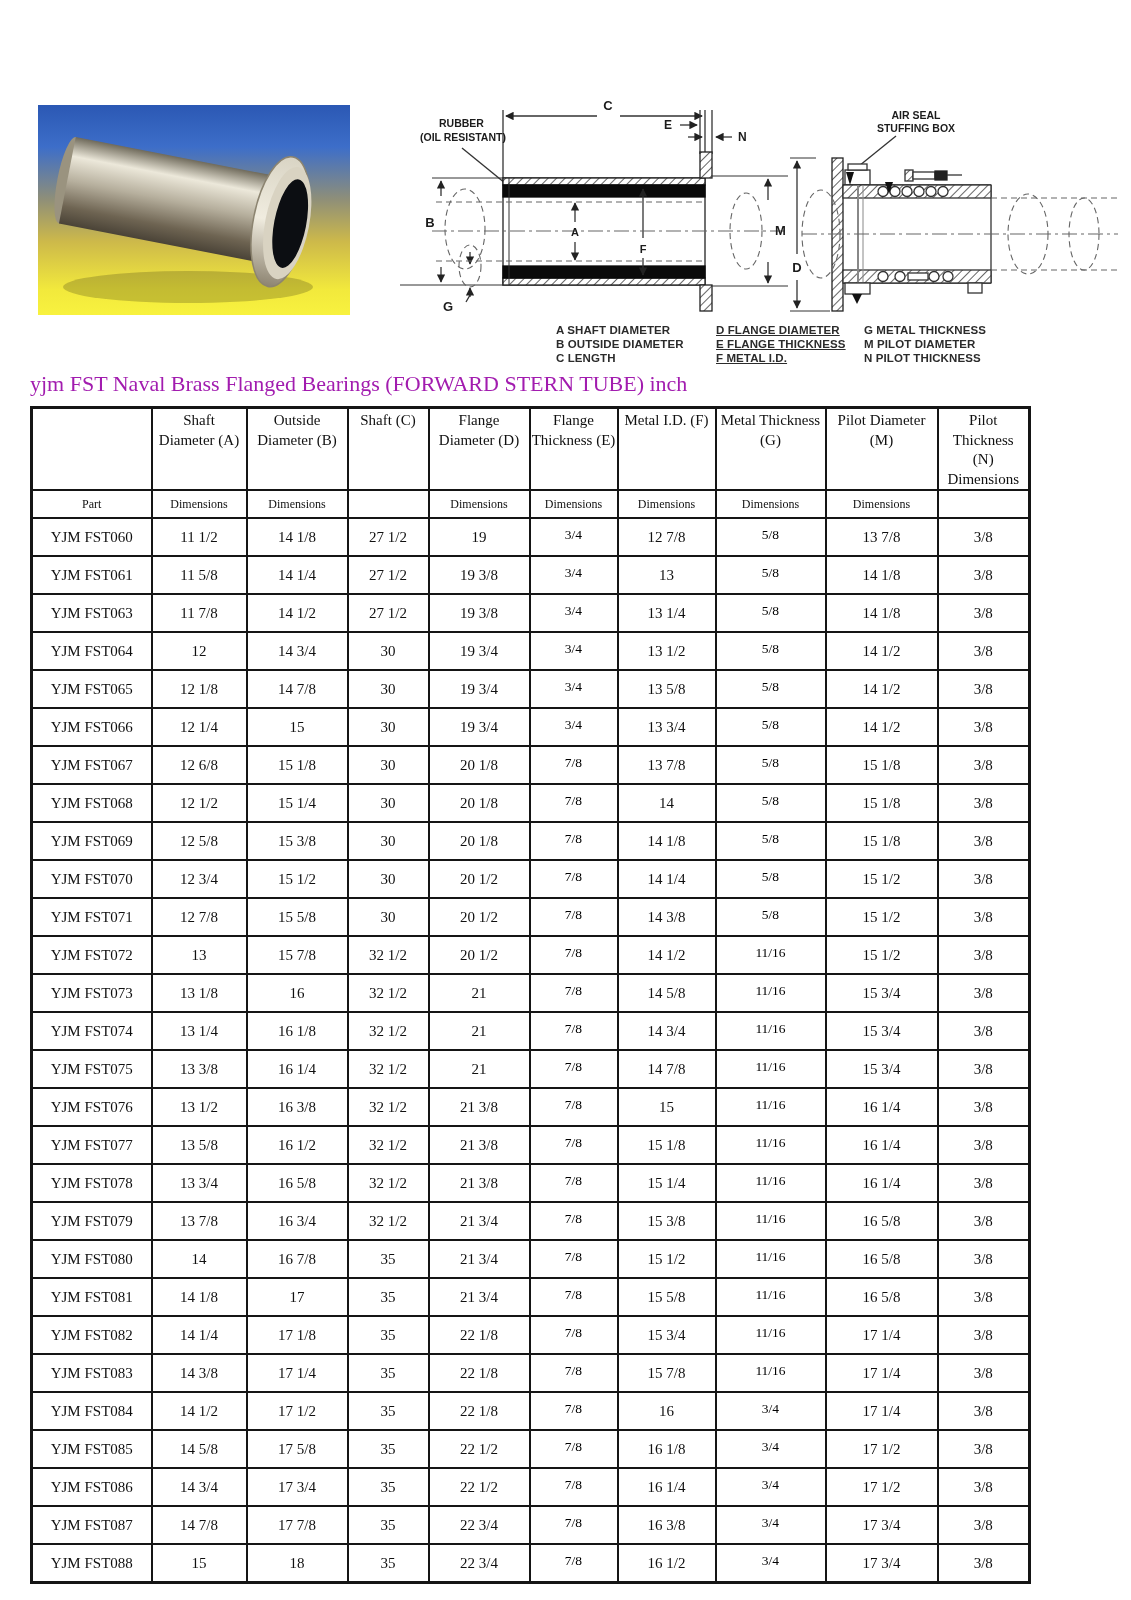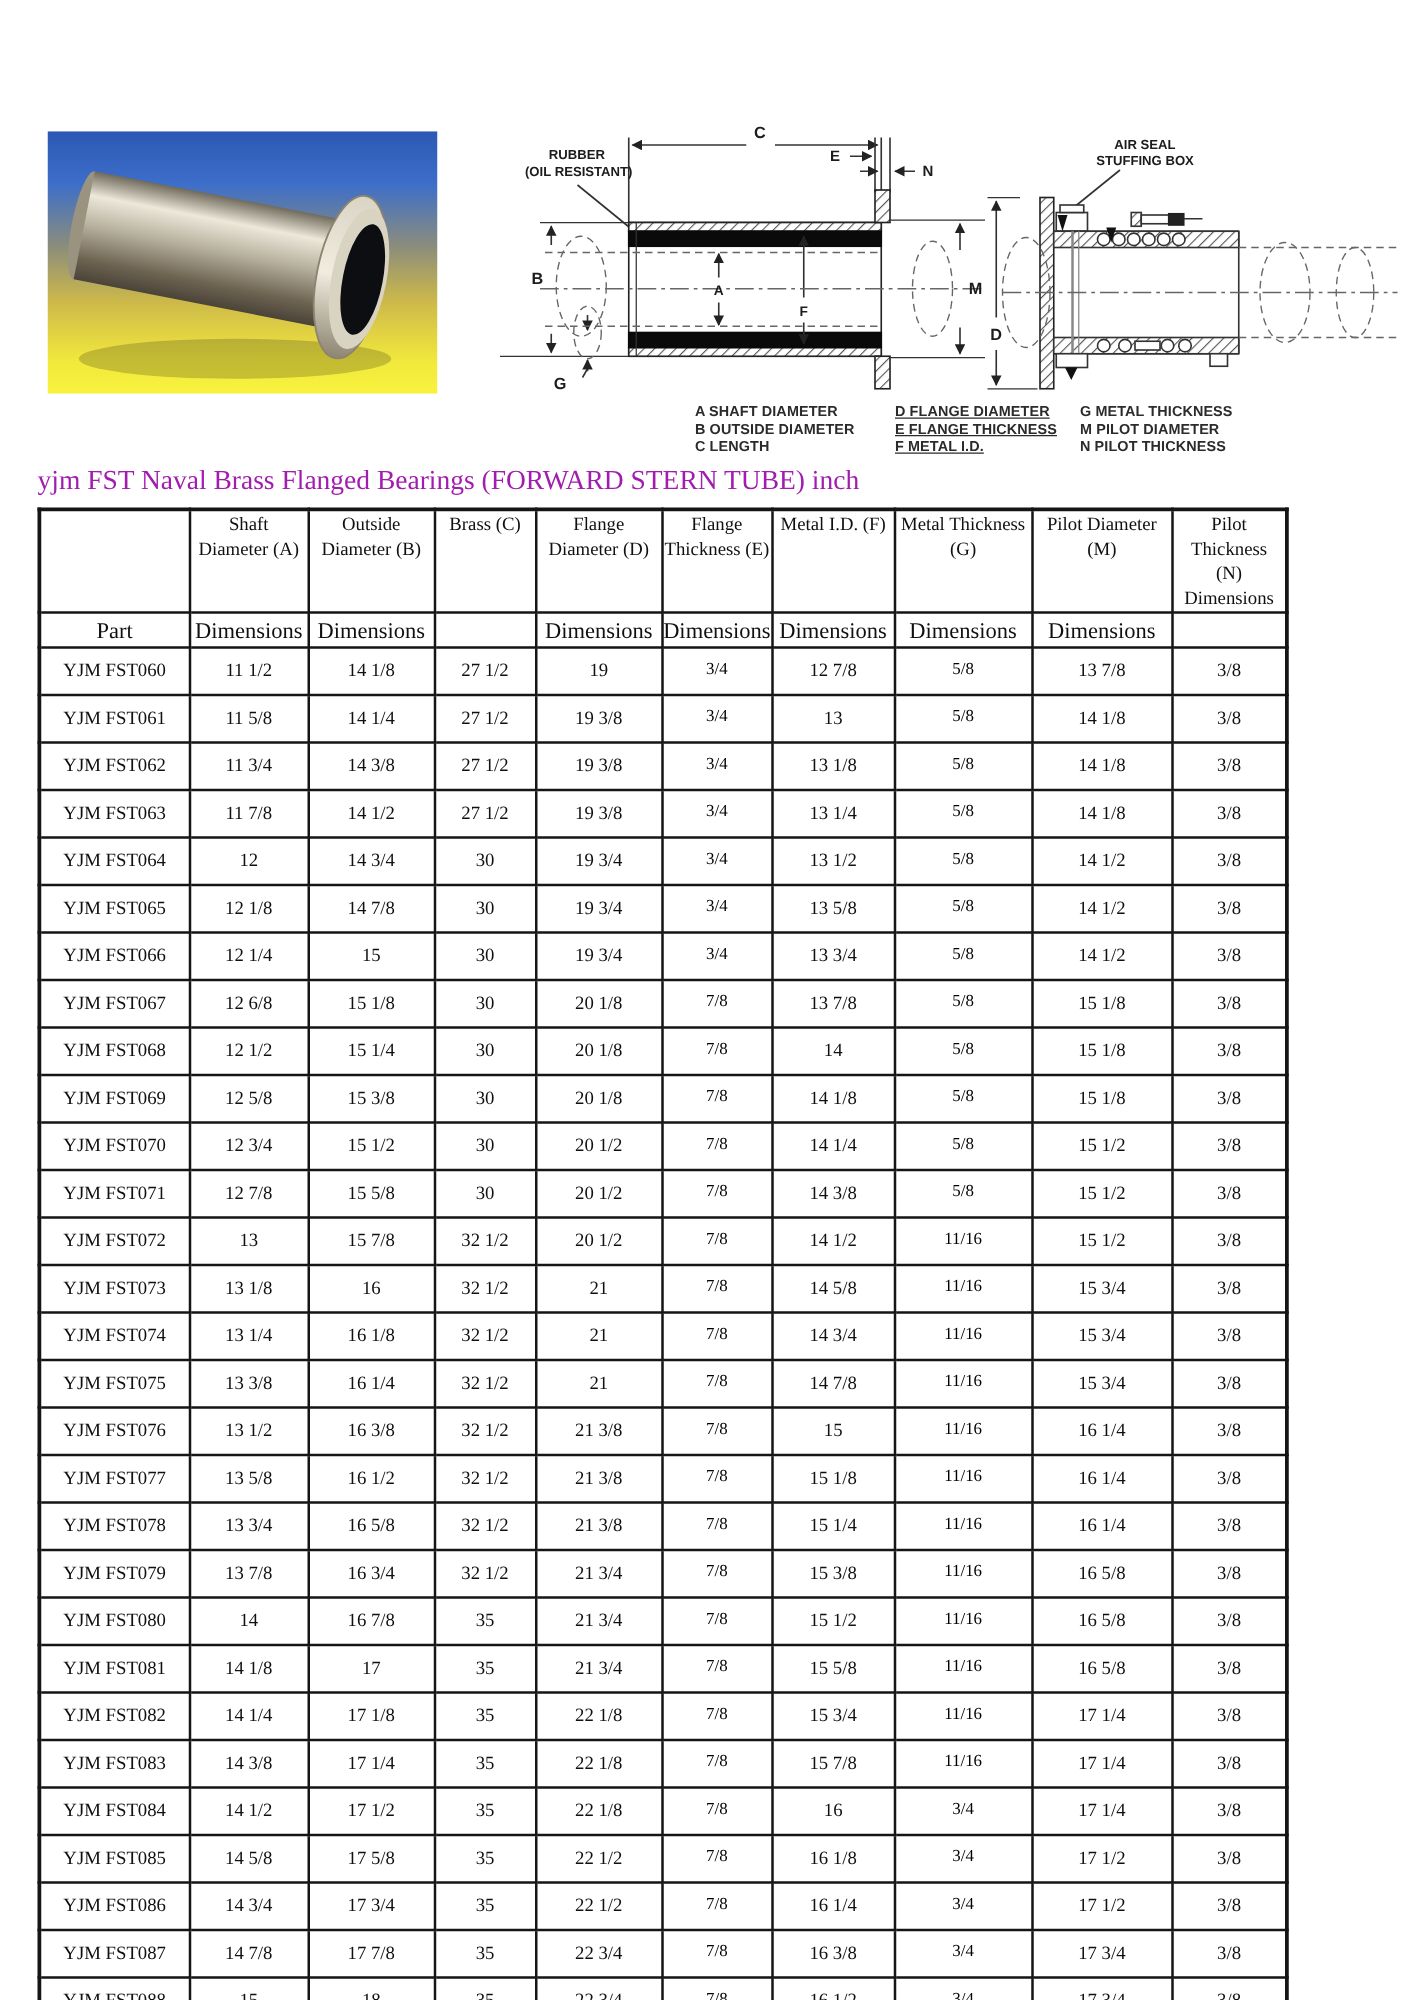--- a/index.html
+++ b/index.html
@@ -40,21 +40,21 @@
     border:3px solid #151515;
   }
   .spec-table th, .spec-table td {
     border:2px solid #151515; text-align:center; vertical-align:middle;
     font-weight:normal; padding:0; overflow:hidden;
   }
   .spec-table thead tr.h1 th {
     height:68px; vertical-align:top; padding-top:2px;
     font-size:15px; line-height:1.3; white-space:pre-line;
   }
-  .spec-table thead tr.h2 th { height:26px; font-size:18px; }
+  .spec-table thead tr.h2 th { height:26px; font-size:12px; }
   .spec-table tbody td { height:28px; font-size:15px; }
   .spec-table tbody td.frac-cell {
     vertical-align:top; padding-top:8px; font-size:13.5px; color:#000000;
   }
   svg text {
     font-family:"Liberation Sans", sans-serif; font-weight:bold; fill:#1c1c1c;
   }
 </style>
 </head>
 <body>
@@ -281,21 +281,21 @@
         <col style="width:112px">
       <col style="width:92px">
     </colgroup>
     <thead>
       <tr class="h1">
           <th></th>
           <th>Shaft
 Diameter (A)</th>
           <th>Outside
 Diameter (B)</th>
-          <th>Brass (C)</th>
+          <th>Shaft (C)</th>
           <th>Flange
 Diameter (D)</th>
           <th>Flange
 Thickness (E)</th>
           <th>Metal I.D. (F)</th>
           <th>Metal Thickness
 (G)</th>
           <th>Pilot Diameter
 (M)</th>
           <th>Pilot Thickness
@@ -333,32 +333,20 @@
           <td>14 1/4</td>
           <td>27 1/2</td>
           <td>19 3/8</td>
           <td class="frac-cell">3/4</td>
           <td>13</td>
           <td class="frac-cell">5/8</td>
           <td>14 1/8</td>
           <td>3/8</td>
         </tr>
         <tr>
-          <td>YJM FST062</td>
-          <td>11 3/4</td>
-          <td>14 3/8</td>
-          <td>27 1/2</td>
-          <td>19 3/8</td>
-          <td class="frac-cell">3/4</td>
-          <td>13 1/8</td>
-          <td class="frac-cell">5/8</td>
-          <td>14 1/8</td>
-          <td>3/8</td>
-        </tr>
-        <tr>
           <td>YJM FST063</td>
           <td>11 7/8</td>
           <td>14 1/2</td>
           <td>27 1/2</td>
           <td>19 3/8</td>
           <td class="frac-cell">3/4</td>
           <td>13 1/4</td>
           <td class="frac-cell">5/8</td>
           <td>14 1/8</td>
           <td>3/8</td>

